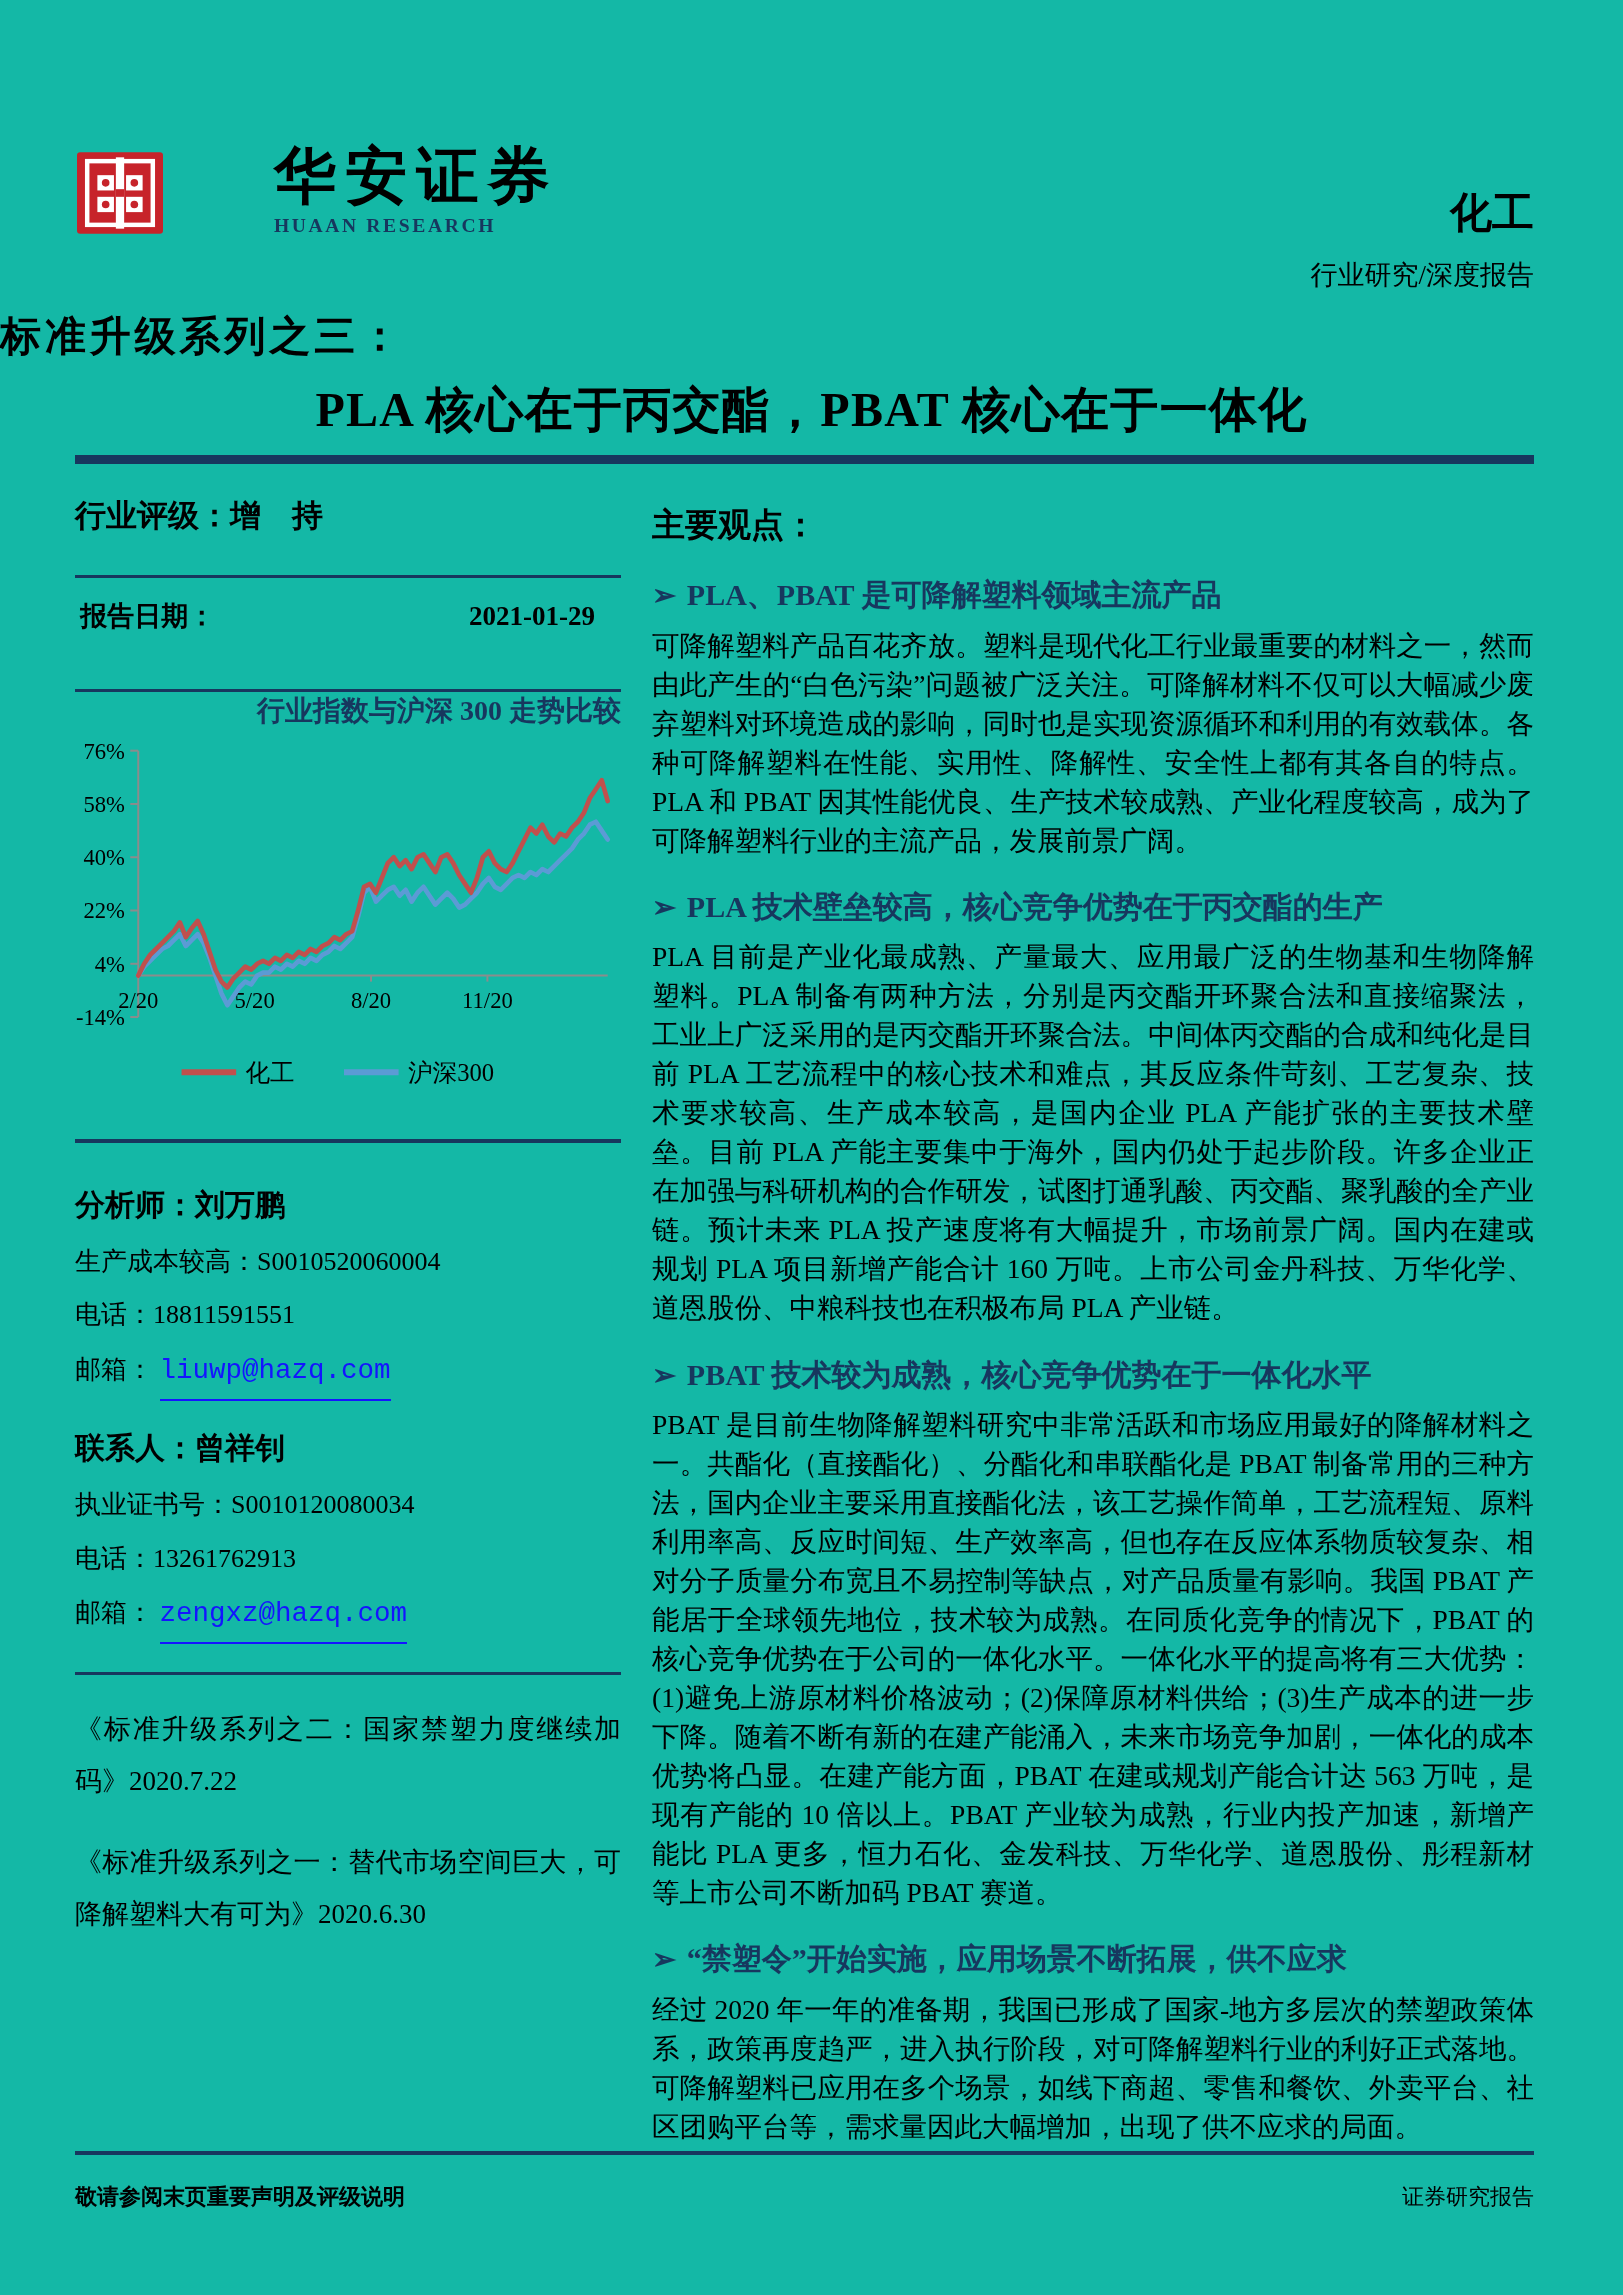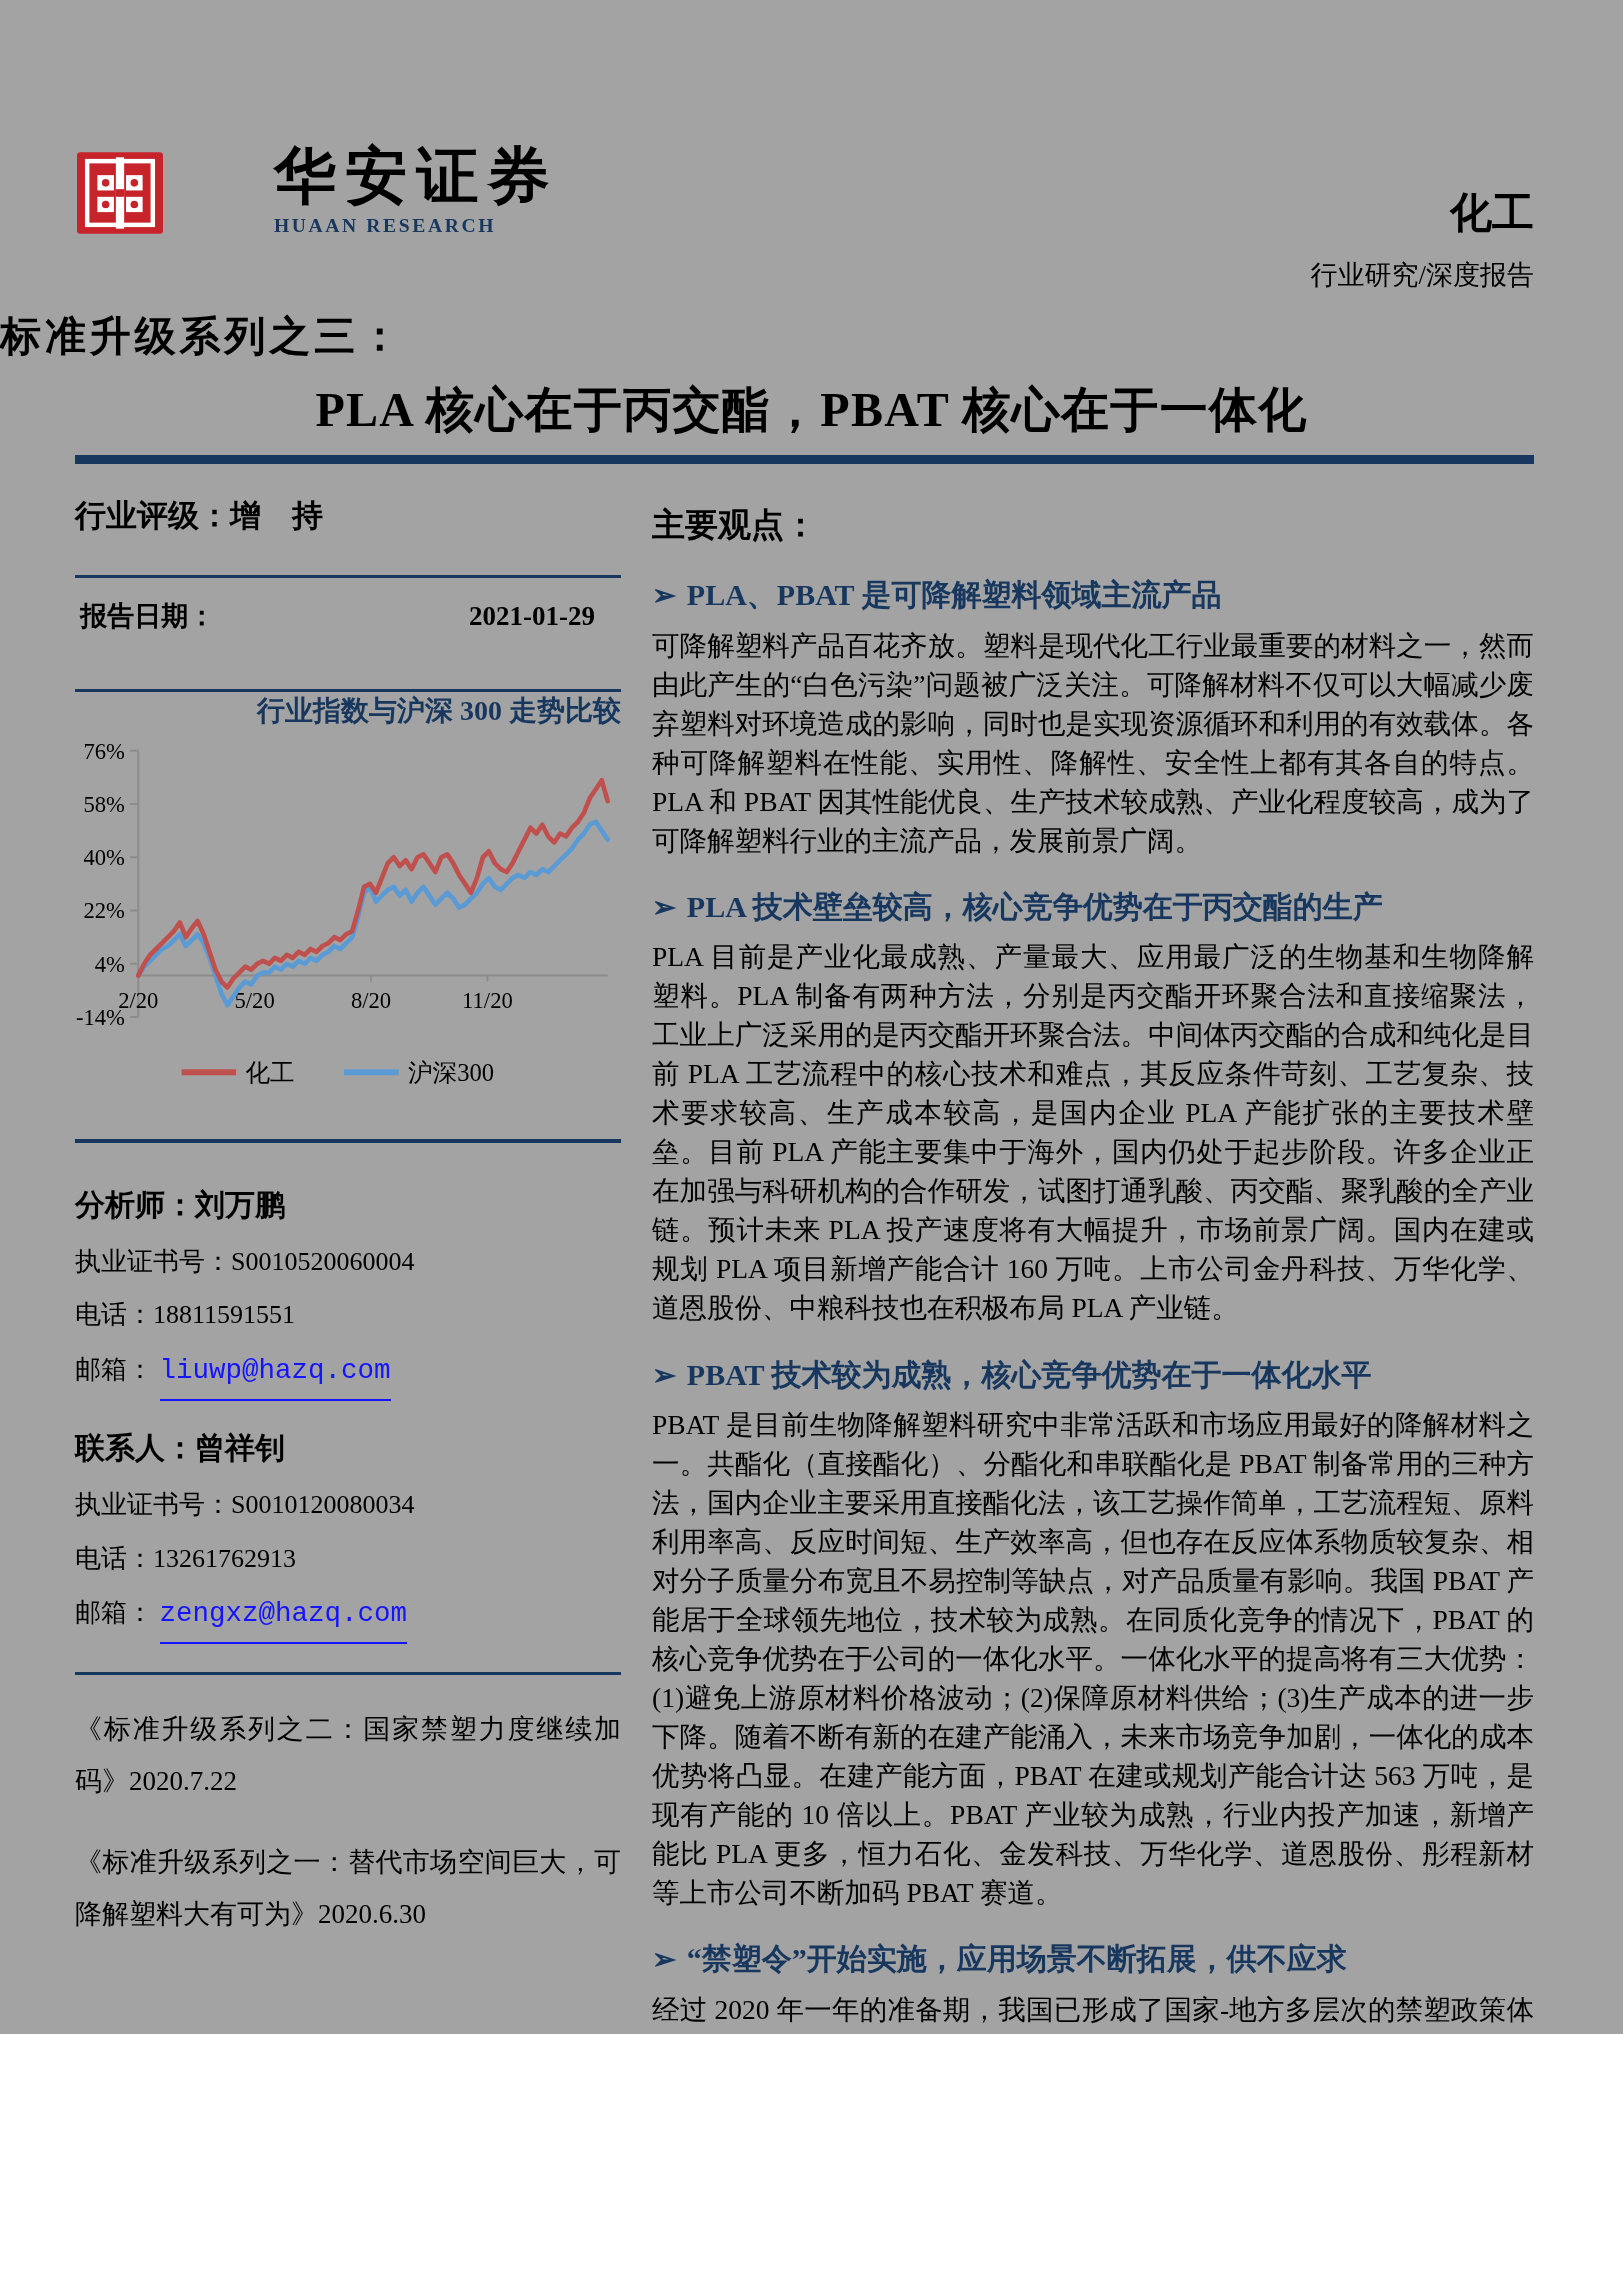--- a/index.html
+++ b/index.html
@@ -1,16 +1,16 @@
 <!DOCTYPE html>
 <html style="font-size:10.5px"><head>
 <meta charset="utf-8">
 <style>
   html,body{margin:0;padding:0;background:#ffffff;}
-  .page{position:relative;width:1623px;height:2034px;background:#a3a3a3;overflow:hidden;
+  .page{position:relative;width:1623px;height:2295px;background:#14b8a6;overflow:hidden;
         font-family:"Liberation Serif","DejaVu Serif",serif;color:#000;}
   
   .logo{position:absolute;left:77px;top:152px;}
   .brand{position:absolute;left:274px;top:145px;}
   .brand-cn{font-size:62px;font-weight:700;letter-spacing:9.2px;line-height:1;}
   .brand-en{margin-top:7.9px;font-size:19.6px;letter-spacing:2.6px;color:#17375E;font-weight:600;}
   .industry{position:absolute;right:89px;top:185px;font-size:42px;font-weight:700;text-align:right;}
   .report-type{position:absolute;right:89px;top:257px;font-size:27px;text-align:right;}
   .title1{position:absolute;left:0;right:0;top:309px;text-align:left;font-size:41px;font-weight:700;letter-spacing:3.9px;}
   .title2{position:absolute;left:0;right:0;top:378px;text-align:center;font-size:48px;font-weight:700;letter-spacing:1.3px;}
@@ -124,21 +124,21 @@
             <text x="256" y="518" font-size="37" fill="#000">化工</text>
             <line x1="404" y1="505" x2="486" y2="505" stroke="#5B9BD5" stroke-width="9"></line>
             <text x="500" y="518" font-size="37" fill="#000">沪深300</text>
           </svg>
       </div>
 
       <div class="lrule"></div>
 
       <div class="an-block">
         <div class="an-head">分析师：刘万鹏</div>
-        <div class="an-line">执业证书号：S0010520060004</div>
+        <div class="an-line">生产成本较高：S0010520060004</div>
         <div class="an-line">电话：18811591551</div>
         <div class="email-line">
           <span>邮箱：</span>
           <span class="email-link">liuwp@hazq.com</span>
         </div>
       </div>
 
       <div class="an-block contact-block">
         <div class="an-head">联系人：曾祥钊</div>
         <div class="an-line">执业证书号：S0010120080034</div>

